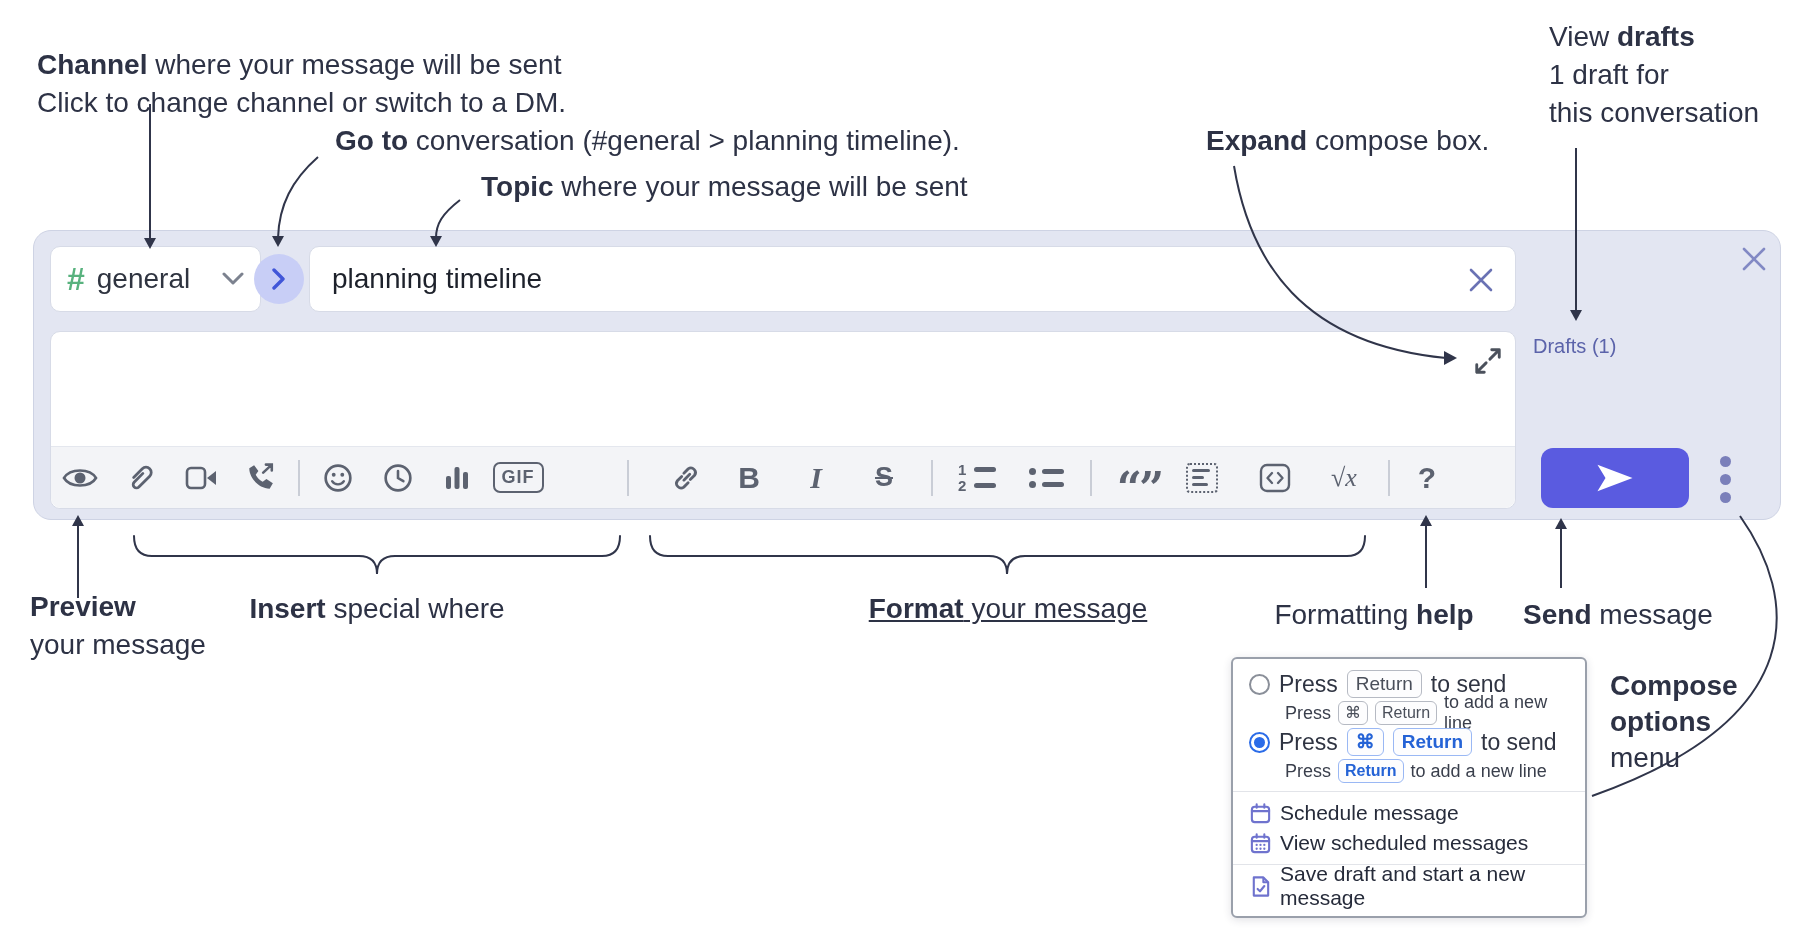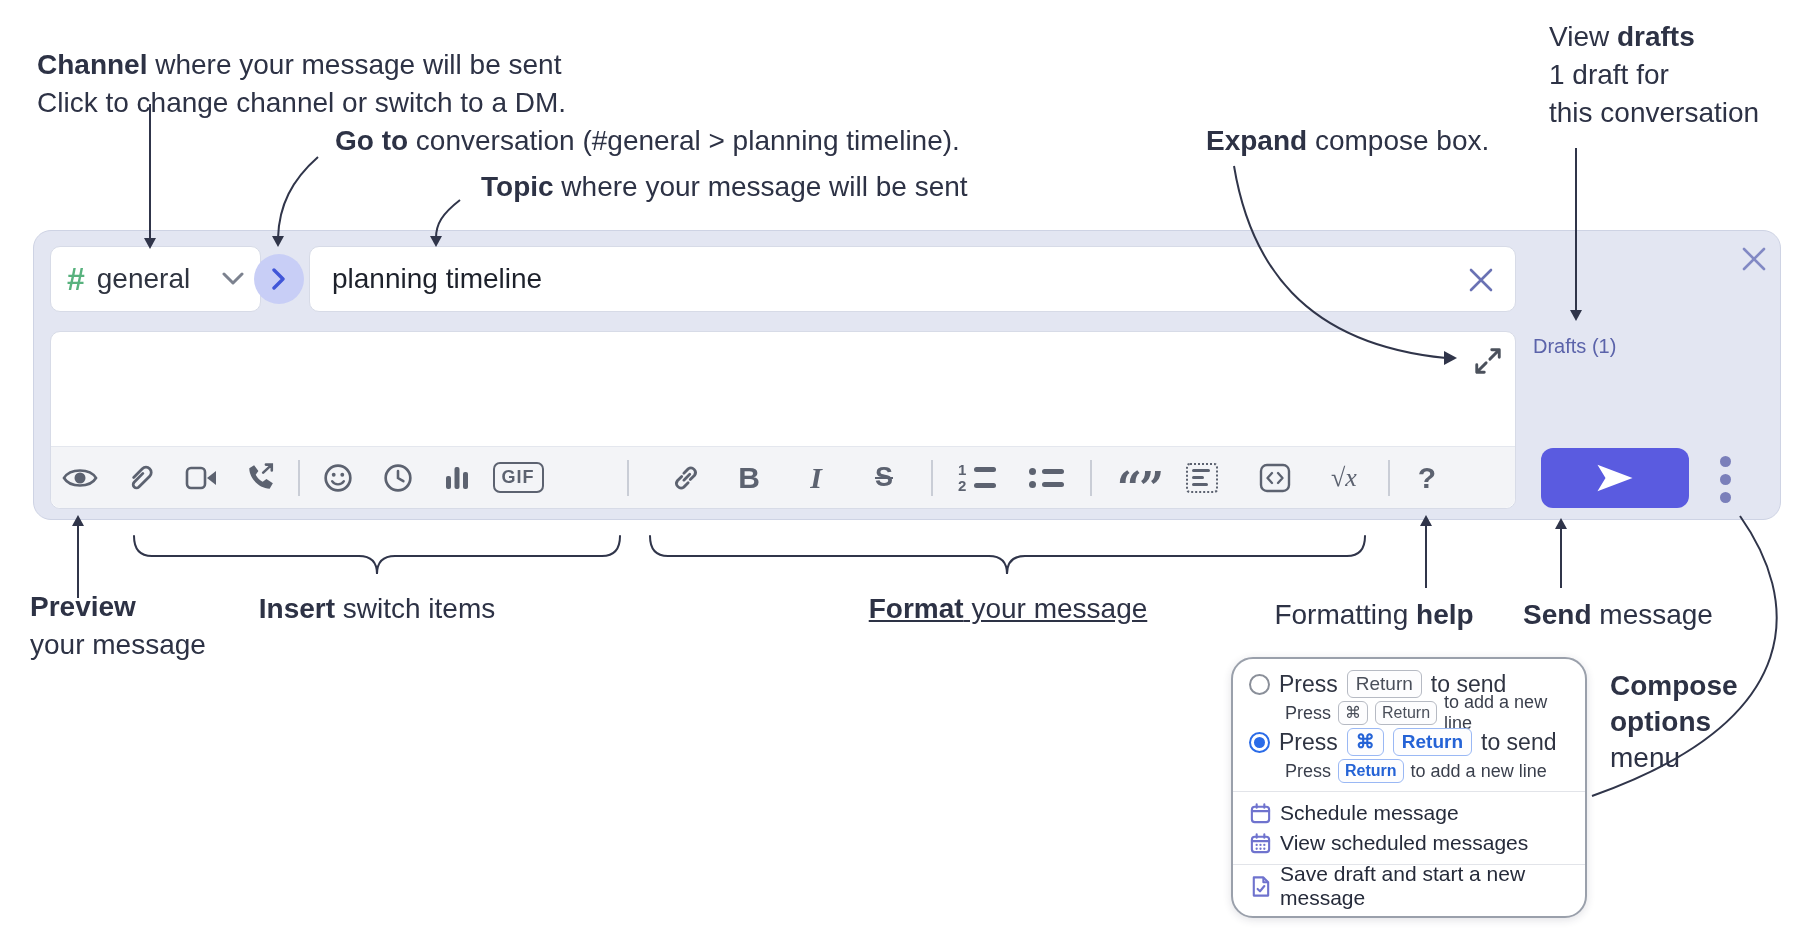--- a/index.html
+++ b/index.html
@@ -65,21 +65,21 @@
 
   .send-btn { position: absolute; left: 1507px; top: 217px; width: 148px; height: 60px; background: #5a5be0;
               border: none; border-radius: 12px; display: flex; align-items: center; justify-content: center; cursor: pointer; }
   .dots-btn { position: absolute; left: 1678px; top: 221px; width: 26px; height: 54px; display: flex; flex-direction: column;
               align-items: center; justify-content: center; gap: 7px; cursor: pointer; }
   .dots-btn i { width: 11px; height: 11px; border-radius: 50%; background: #7a7fba; }
   .drafts-link { position: absolute; left: 1499px; top: 104px; width: 220px; font-size: 20px; color: #5b63aa; cursor: pointer; }
 
   
   .popup { position: absolute; left: 1231px; top: 657px; width: 356px; height: 261px; background: #fff;
-           border: 2px solid #9aa0ab; border-radius: 22px; box-shadow: 0 2px 8px rgba(40,45,70,.14);
+           border: 2px solid #9aa0ab; border-radius: 6px; box-shadow: 0 2px 8px rgba(40,45,70,.14);
            z-index: 10; padding: 10px 0; overflow: hidden; }
   .opt-main { display: flex; align-items: center; gap: 9px; padding: 0 16px; height: 30px; font-size: 23px; color: #2f3442; }
   .opt-sub  { display: flex; align-items: center; gap: 7px; padding: 0 16px 0 52px; height: 28px; font-size: 18px; color: #3a3f4c; }
   .radio { width: 21px; height: 21px; border-radius: 50%; border: 2px solid #8a8f99; flex: none; position: relative; }
   .radio.sel { border-color: #2b6ce8; }
   .radio.sel::after { content: ""; position: absolute; left: 3px; top: 3px; width: 11px; height: 11px; border-radius: 50%; background: #2b6ce8; }
   .key { border: 1.6px solid #b6bac3; border-radius: 6px; padding: 0 8px; font-size: 19px; color: #4a4f5a; background: #fdfdfe; line-height: 26px; }
   .opt-sub .key { font-size: 16px; line-height: 22px; padding: 0 6px; }
   .key.blue { border-color: #9ab8f4; color: #2563d6; font-weight: 700; }
   .pdivider { height: 1px; background: #e2e4e9; margin: 6px 0; }
@@ -115,21 +115,21 @@
     <div class="it">1 draft for</div>
     <div class="it">this conversation</div>
   </div>
 
   <div class="ann" style="left:30px; top:588px;">
     <div><b>Preview</b></div>
     <div>your message</div>
   </div>
 
   <div class="ann center" style="left:377px; top:590px;">
-    <b>Insert</b><span> switch items</span>
+    <b>Insert</b><span> special where</span>
   </div>
 
   <div class="ann center" style="left:1008px; top:590px;text-decoration:underline;">
     <b>Format</b><span> your message</span>
   </div>
 
   <div class="ann center" style="left:1374px; top:596px;">
     <span>Formatting </span><b>help</b>
   </div>
 

